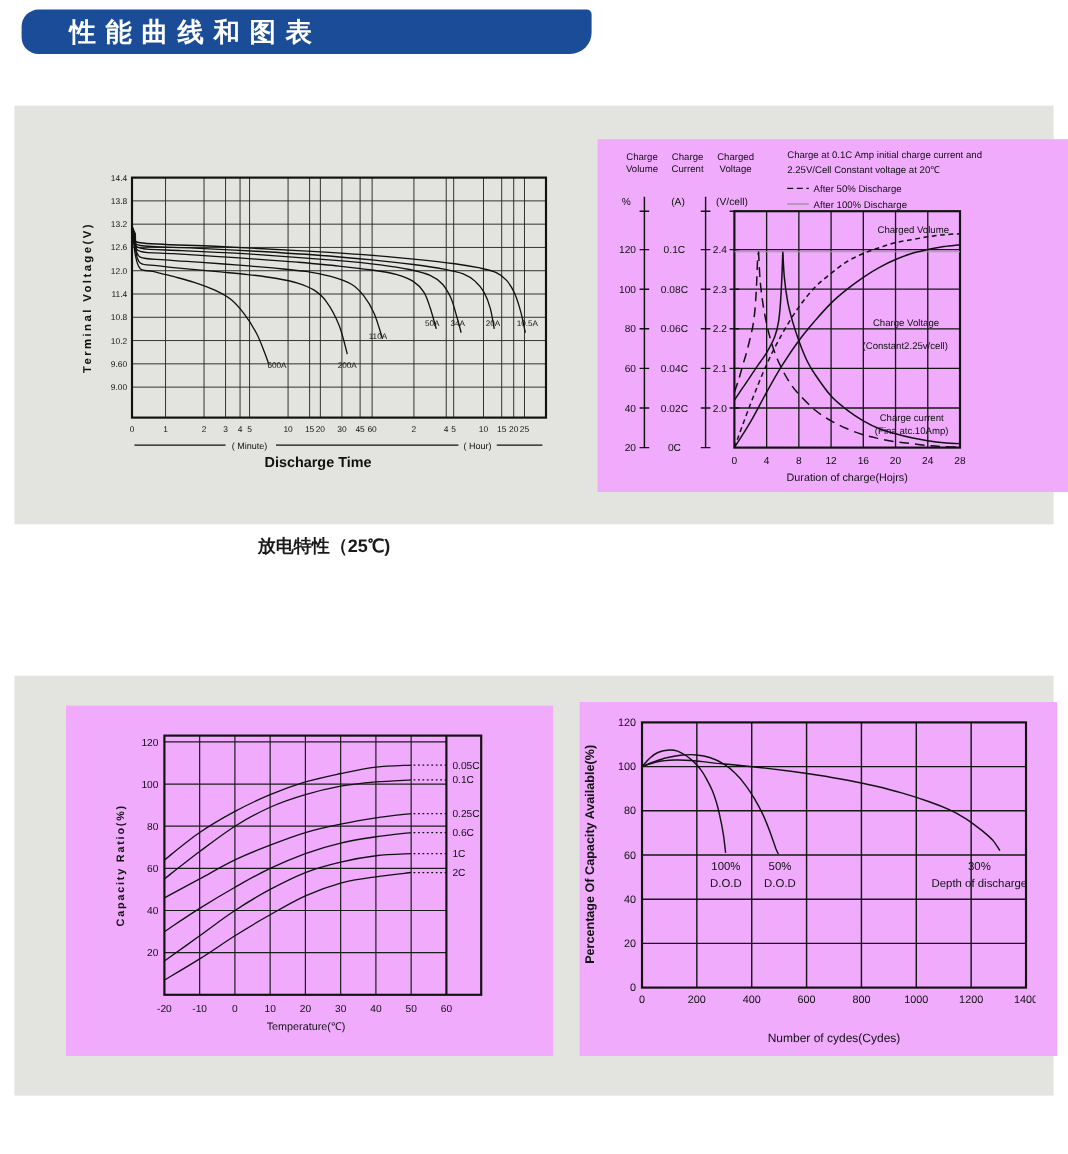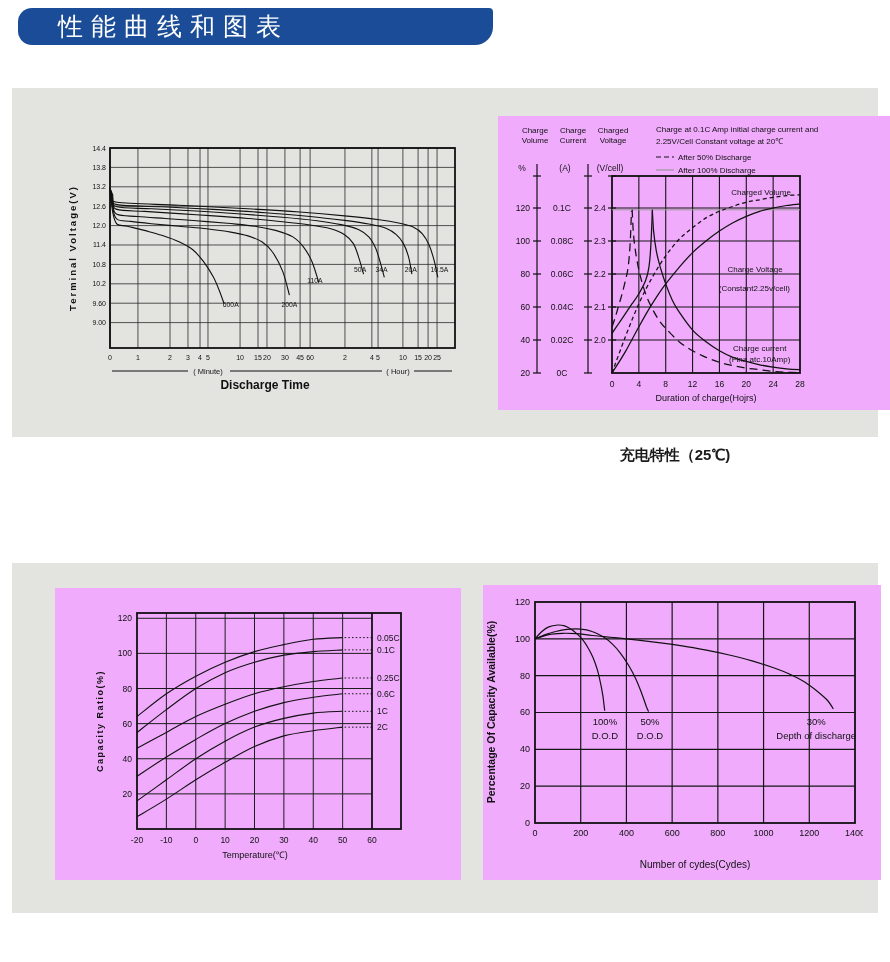--- a/index.html
+++ b/index.html
@@ -1,20 +1,20 @@
 <!DOCTYPE html>
 <html><head>
 <meta charset="utf-8">
 <style>
   html,body{margin:0;padding:0;background:#ffffff;font-family:"Liberation Sans",sans-serif;}
   .page{position:relative;width:890px;height:962px;background:#ffffff;overflow:hidden;}
   .header-bar{position:absolute;left:18px;top:8px;width:475px;height:37px;background:#1b4c97;
     border-radius:14px 4px 18px 14px;color:#ffffff;display:flex;align-items:center;
     padding-left:40px;box-sizing:border-box;}
-  .header-bar span{font-size:25px;font-weight:normal;letter-spacing:8px;white-space:nowrap;}
+  .header-bar span{font-size:22px;font-weight:bold;letter-spacing:8px;white-space:nowrap;}
   .panel{position:absolute;left:12px;width:866px;background:#e3e3e0;}
   .panel.top{top:88px;height:349px;}
   .panel.bottom{top:563px;height:350px;}
   .card{position:absolute;background:#f0abfc;padding-left:18px;}
   svg{position:absolute;display:block;left:0;top:0;}
   svg text{font-family:"Liberation Sans",sans-serif;fill:#111;}
   .caption{position:absolute;font-size:15px;font-weight:bold;color:#1a1a1a;text-align:center;width:300px;}
 </style>
 </head>
 <body>
@@ -217,21 +217,21 @@
         <g>
           <text x="263.05746" y="78.5" font-size="8" text-anchor="middle">Charged Volume</text>
           <text x="257.01459" y="156.05" font-size="8" text-anchor="middle">Charge Voltage</text>
           <text x="256.34316" y="175.025" font-size="8" text-anchor="middle">(Constant2.25v/cell)</text>
           <text x="261.7146" y="234.7" font-size="8" text-anchor="middle">Charge current</text>
           <text x="261.7146" y="245.7" font-size="8" text-anchor="middle">(Fina atc.10Amp)</text>
         </g>
       </svg>
   </div>
 
-  <div class="caption" style="left:525px;top:446px">充电特性（25℃)</div>
+  <div class="caption" style="left:120px;top:446px">放电特性（25℃)</div>
 
   <div class="card" style="left:55px;top:588px;width:388px;height:292px">
     <svg id="chart3" width="388" height="292" viewBox="0 0 388 292">
         <g stroke="#1d1d1d" stroke-width="1">
           <line x1="111.375" y1="25" x2="111.375" y2="241"></line>
           <line x1="140.75" y1="25" x2="140.75" y2="241"></line>
           <line x1="170.125" y1="25" x2="170.125" y2="241"></line>
           <line x1="199.5" y1="25" x2="199.5" y2="241"></line>
           <line x1="228.875" y1="25" x2="228.875" y2="241"></line>
           <line x1="258.25" y1="25" x2="258.25" y2="241"></line>

